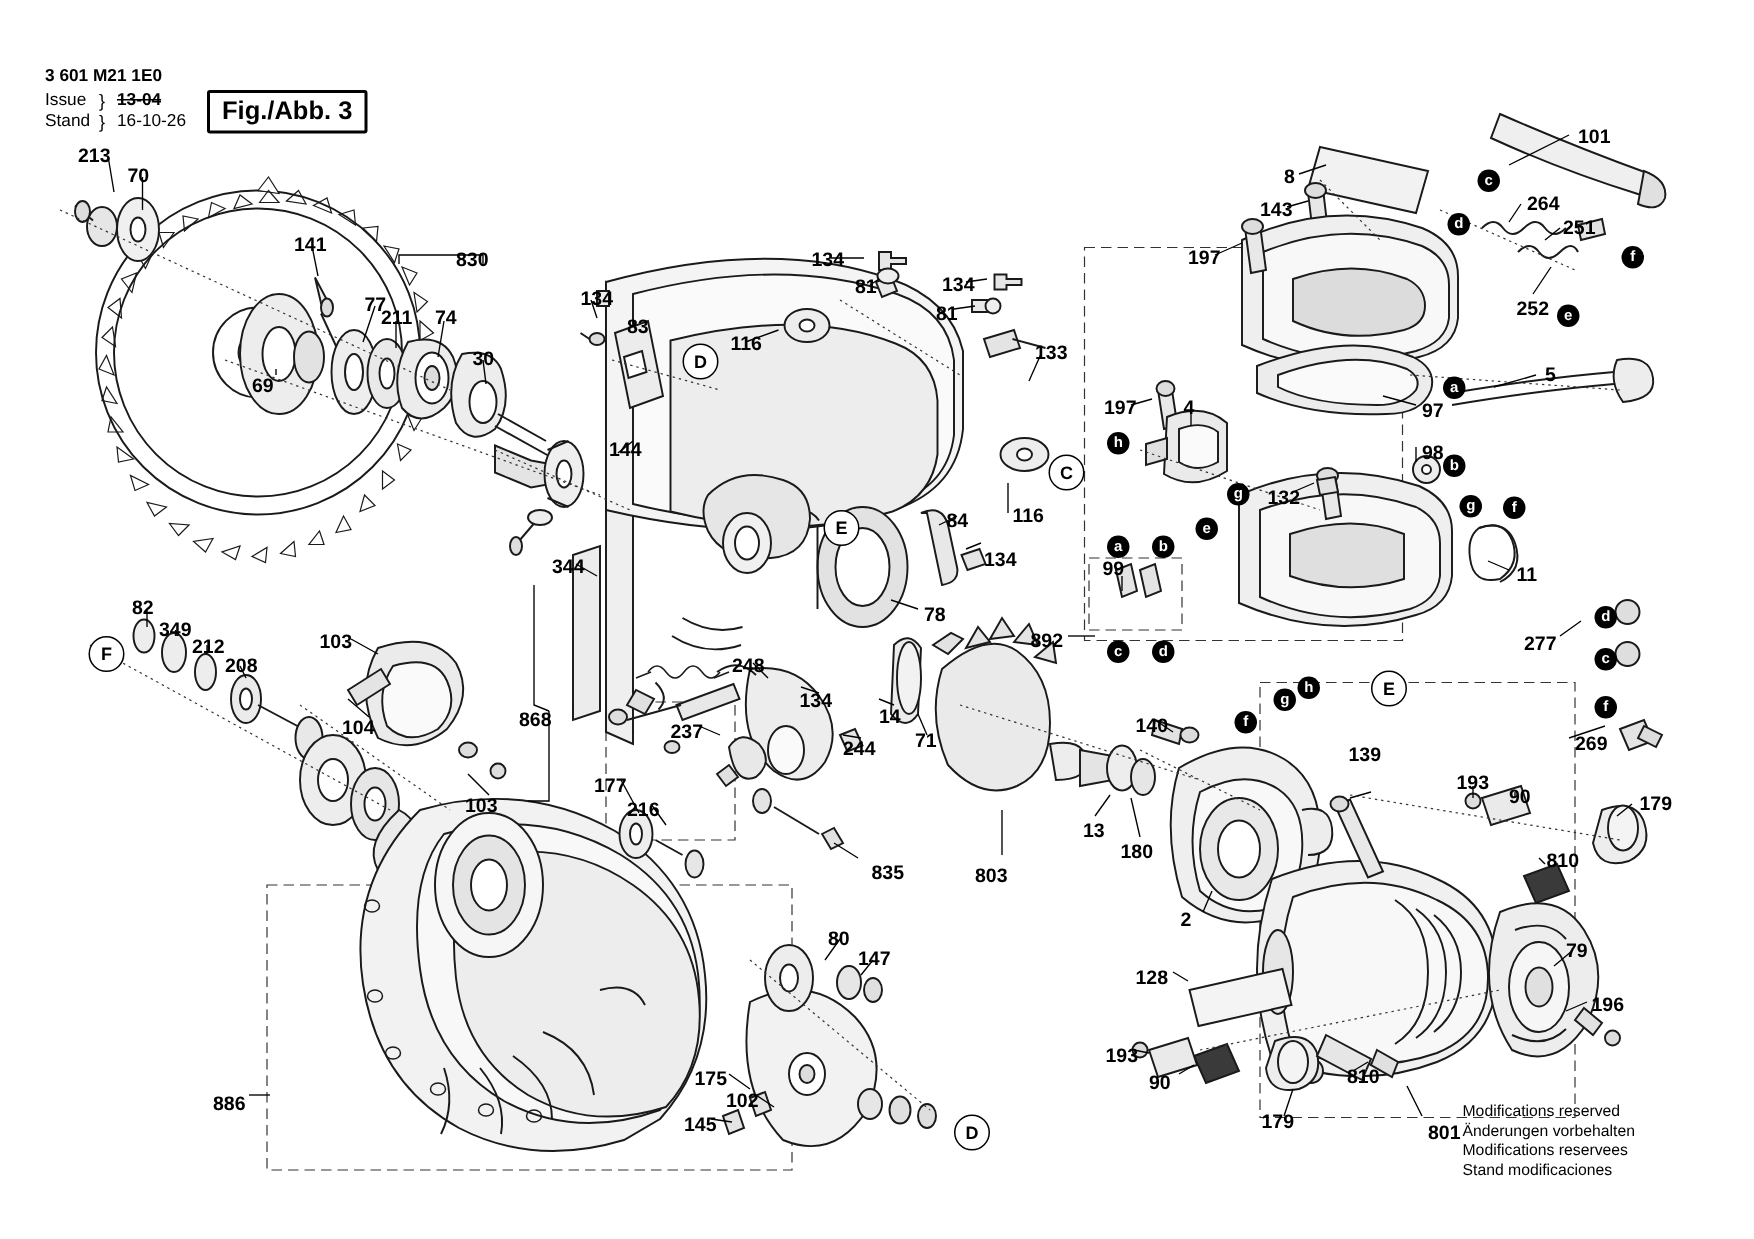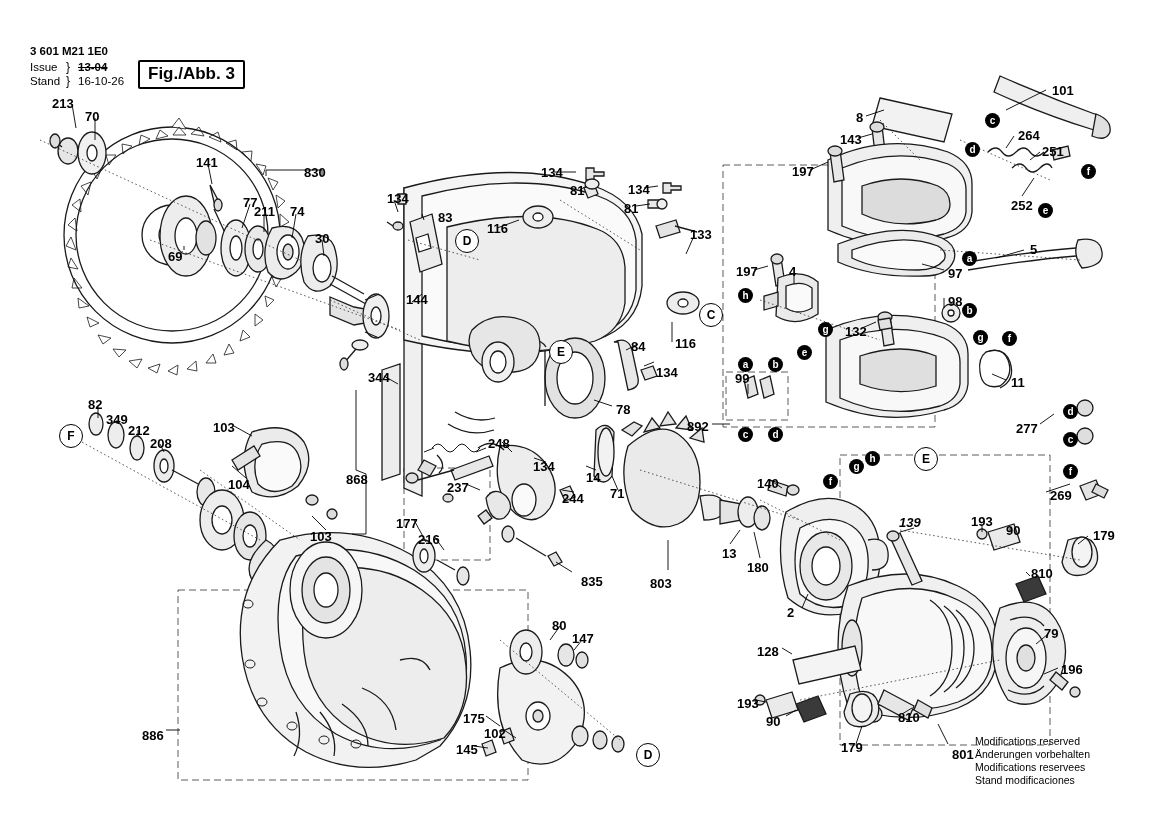--- a/index.html
+++ b/index.html
@@ -540,21 +540,21 @@
       <div class="lbl" style="left: 52px; top: 97px;">213</div>
       <div class="lbl" style="left: 85px; top: 110px;">70</div>
       <div class="lbl" style="left: 196px; top: 156px;">141</div>
       <div class="lbl" style="left: 243px; top: 196px;">77</div>
       <div class="lbl" style="left: 304px; top: 166px;">830</div>
       <div class="lbl" style="left: 254px; top: 205px;">211</div>
       <div class="lbl" style="left: 290px; top: 205px;">74</div>
       <div class="lbl" style="left: 315px; top: 232px;">30</div>
       <div class="lbl" style="left: 168px; top: 250px;">69</div>
       <div class="lbl" style="left: 387px; top: 192px;">134</div>
-      <div class="lbl" style="left: 418px; top: 211px; margin-left: 20px;">83</div>
+      <div class="lbl" style="left: 418px; top: 211px;">83</div>
       <div class="lbl" style="left: 487px; top: 222px;">116</div>
       <div class="lbl" style="left: 541px; top: 166px;">134</div>
       <div class="lbl" style="left: 570px; top: 184px;">81</div>
       <div class="lbl" style="left: 628px; top: 183px;">134</div>
       <div class="lbl" style="left: 624px; top: 202px;">81</div>
       <div class="lbl" style="left: 690px; top: 228px;">133</div>
       <div class="lbl" style="left: 406px; top: 293px;">144</div>
       <div class="lbl" style="left: 631px; top: 340px;">84</div>
       <div class="lbl" style="left: 675px; top: 337px;">116</div>
       <div class="lbl" style="left: 656px; top: 366px;">134</div>
@@ -598,21 +598,21 @@
       <div class="lbl" style="left: 948px; top: 267px;">97</div>
       <div class="lbl" style="left: 736px; top: 265px;">197</div>
       <div class="lbl" style="left: 789px; top: 265px;">4</div>
       <div class="lbl" style="left: 948px; top: 295px;">98</div>
       <div class="lbl" style="left: 845px; top: 325px;">132</div>
       <div class="lbl" style="left: 735px; top: 372px;">99</div>
       <div class="lbl" style="left: 687px; top: 420px;">892</div>
       <div class="lbl" style="left: 1011px; top: 376px;">11</div>
       <div class="lbl" style="left: 1016px; top: 422px;">277</div>
       <div class="lbl" style="left: 1050px; top: 489px;">269</div>
-      <div class="lbl" style="left: 899px; top: 516px; font-style: italic;">139</div>
+      <div class="lbl" style="left: 899px; top: 496px;">139</div>
       <div class="lbl" style="left: 971px; top: 515px;">193</div>
       <div class="lbl" style="left: 1006px; top: 524px;">90</div>
       <div class="lbl" style="left: 1093px; top: 529px;">179</div>
       <div class="lbl" style="left: 1031px; top: 567px;">810</div>
       <div class="lbl" style="left: 787px; top: 606px;">2</div>
       <div class="lbl" style="left: 1044px; top: 627px;">79</div>
       <div class="lbl" style="left: 757px; top: 645px;">128</div>
       <div class="lbl" style="left: 1061px; top: 663px;">196</div>
       <div class="lbl" style="left: 737px; top: 697px;">193</div>
       <div class="lbl" style="left: 766px; top: 715px;">90</div>

